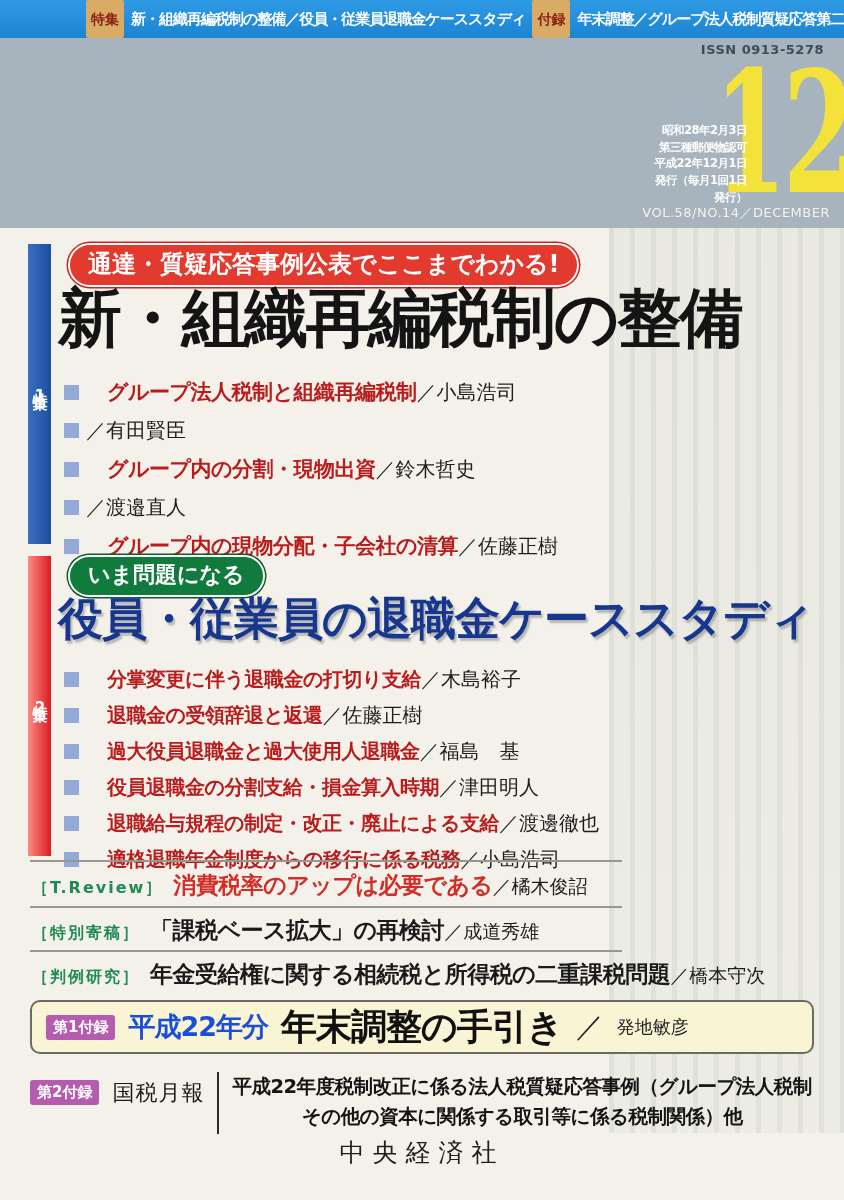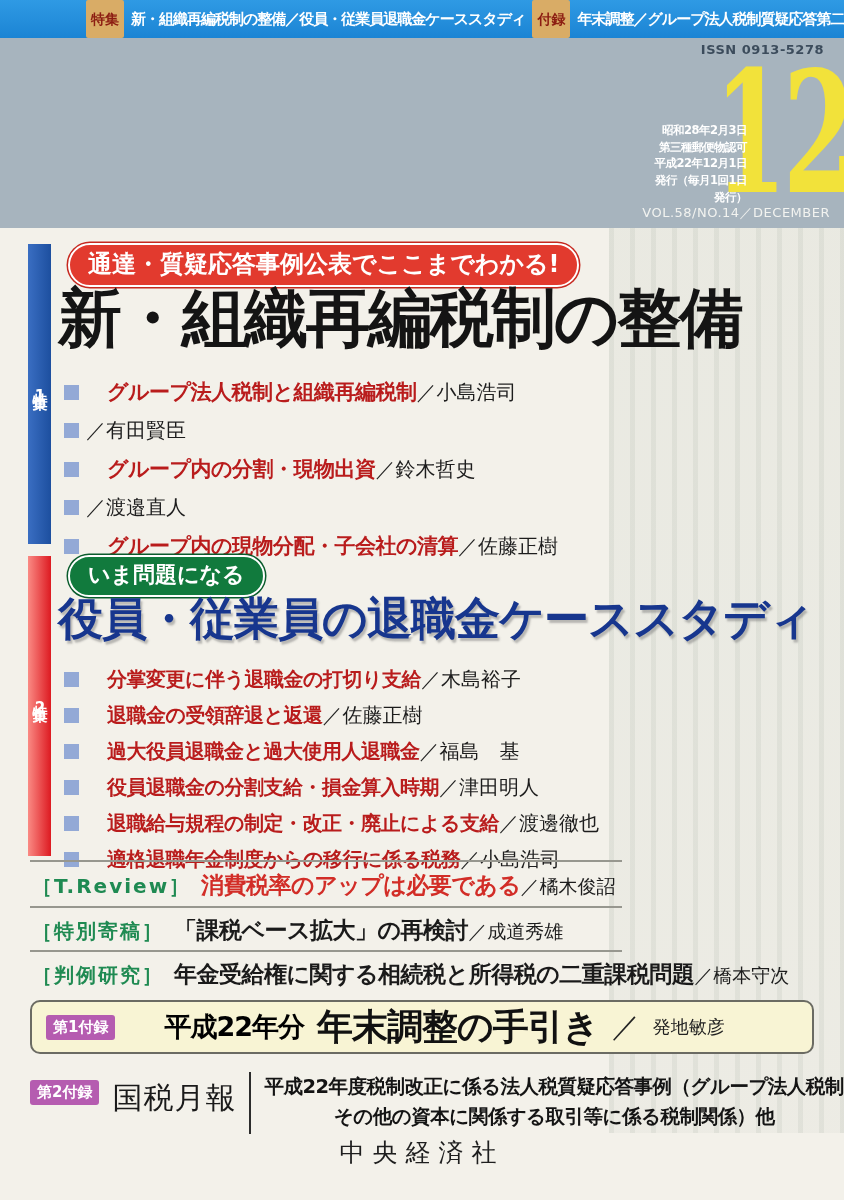--- a/index.html
+++ b/index.html
@@ -97,46 +97,46 @@
   }
   
   .rule{position:absolute;left:30px;width:592px;height:2px;background:#97978f;}
   .rule.r1{top:860px;}
   .rule.r2{top:906px;height:1.5px;}
   .rule.r3{top:950px;height:1.5px;}
   .col-row{position:absolute;left:32px;display:flex;align-items:baseline;white-space:nowrap;}
   .col-row.c0{top:870px;}
   .col-row.c1{top:915px;}
   .col-row.c2{top:959px;}
-  .col-label{color:#1f8a52;font-size:20px;font-weight:bold;letter-spacing:2px;margin-right:10px;}
+  .col-label{color:#1f8a52;font-size:16px;font-weight:bold;letter-spacing:2px;margin-right:10px;}
   .col-title{font-size:23px;font-weight:900;color:#1a1a1a;letter-spacing:-0.5px;}
   .col-row.c0 .col-title{color:#d22d27;}
   .col-sep,.col-author{font-family:"DejaVu Serif","Liberation Serif",serif;font-size:19px;color:#1d1d1d;}
   
   .appendix1{
     position:absolute;left:30px;top:1000px;width:784px;height:54px;box-sizing:border-box;
     background:#f8f4d4;border:2px solid #6b6b63;border-radius:10px;
     display:flex;align-items:center;padding:0 14px;gap:13px;white-space:nowrap;
   }
   .purple-badge{
     background:#b55cb0;color:#fff;font-weight:bold;font-size:15px;
     padding:3px 7px;border-radius:3px;flex:0 0 auto;
   }
-  .apx1-prefix{font-size:27px;color:#000000;font-weight:600;letter-spacing:-1px;margin-left:36px;}
+  .apx1-prefix{font-size:27px;color:#1d4ed8;font-weight:600;letter-spacing:-1px;}
   .apx1-title{font-size:36px;font-weight:900;color:#111;letter-spacing:-1px;}
   .apx1-sep{font-family:"DejaVu Serif","Liberation Serif",serif;font-size:28px;color:#222;}
   .apx1-author{font-family:"DejaVu Serif","Liberation Serif",serif;font-size:18px;color:#222;}
   
   .appendix2{
     position:absolute;left:30px;top:1072px;width:790px;
     display:flex;align-items:flex-start;gap:13px;text-align:center;
   }
   .appendix2 .purple-badge{margin-top:8px;}
   .apx2-source{
-    font-family:"DejaVu Serif","Liberation Serif",serif;font-size:30px;color:#1a1a1a;
+    font-family:"DejaVu Serif","Liberation Serif",serif;font-size:22px;color:#1a1a1a;
     margin-top:6px;letter-spacing:1px;flex:0 0 auto;
   }
   .apx2-divider{width:2px;height:62px;background:#2c2c2c;flex:0 0 auto;}
   .apx2-text{font-size:19.5px;font-weight:900;color:#141414;line-height:1.55;letter-spacing:-0.5px;}
   .apx2-text span{display:block;white-space:nowrap;}
   
   .publisher{
     position:absolute;left:0;top:1136px;width:844px;text-align:center;
     font-family:"DejaVu Serif","Liberation Serif",serif;
     font-size:25px;color:#1e1e1e;letter-spacing:8px;

